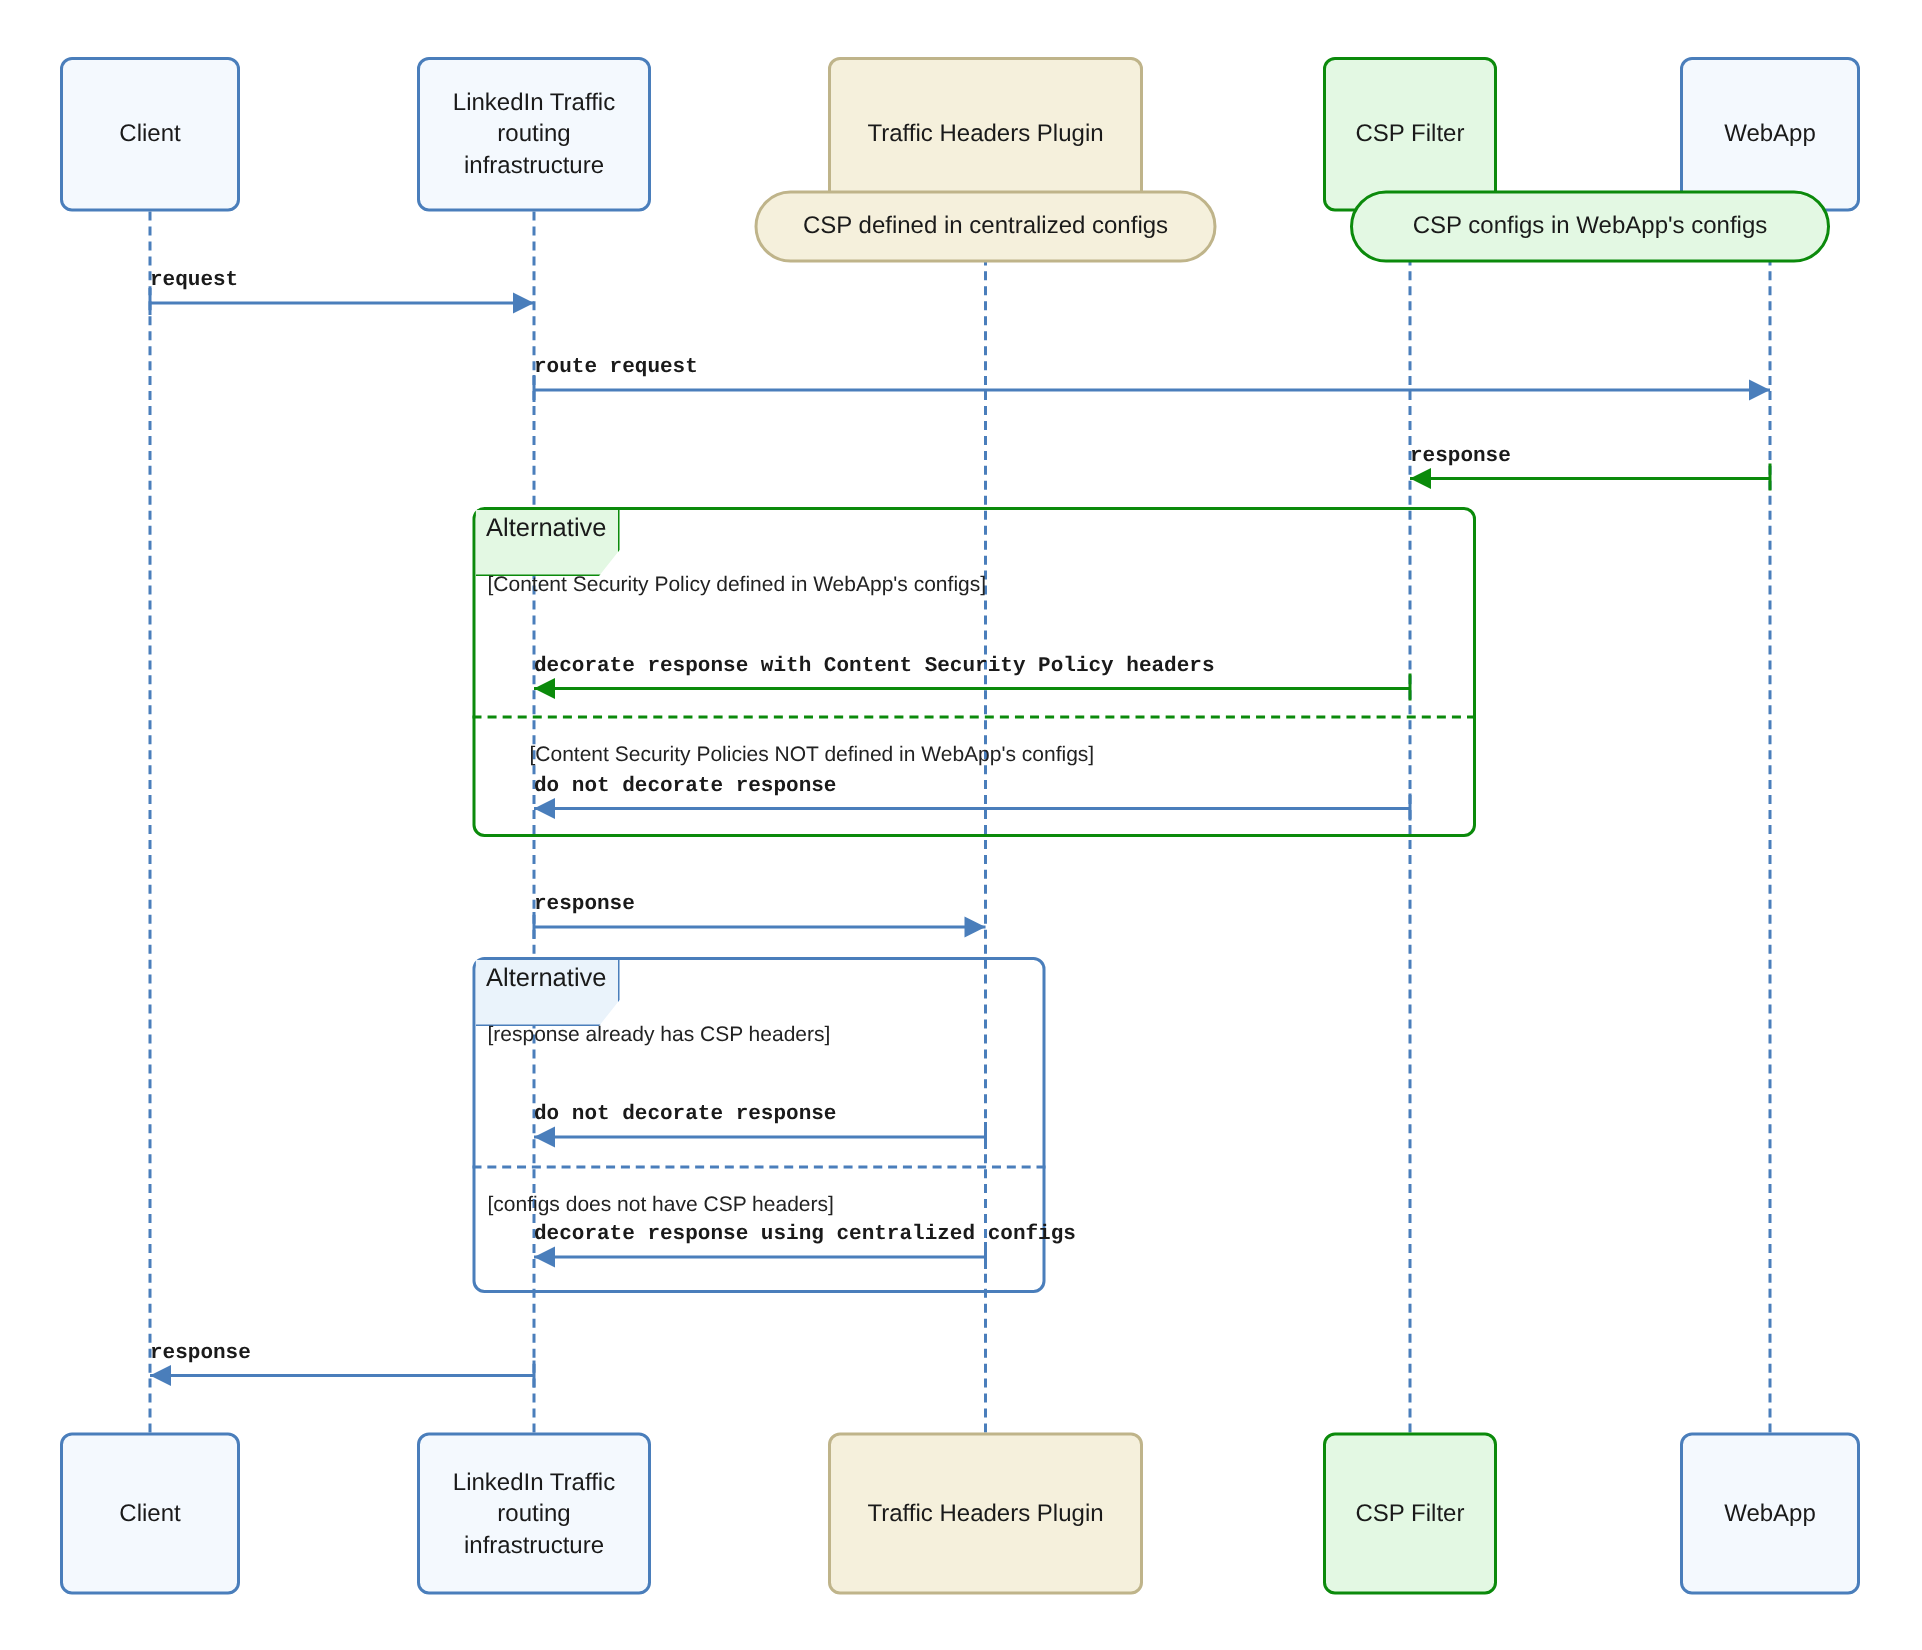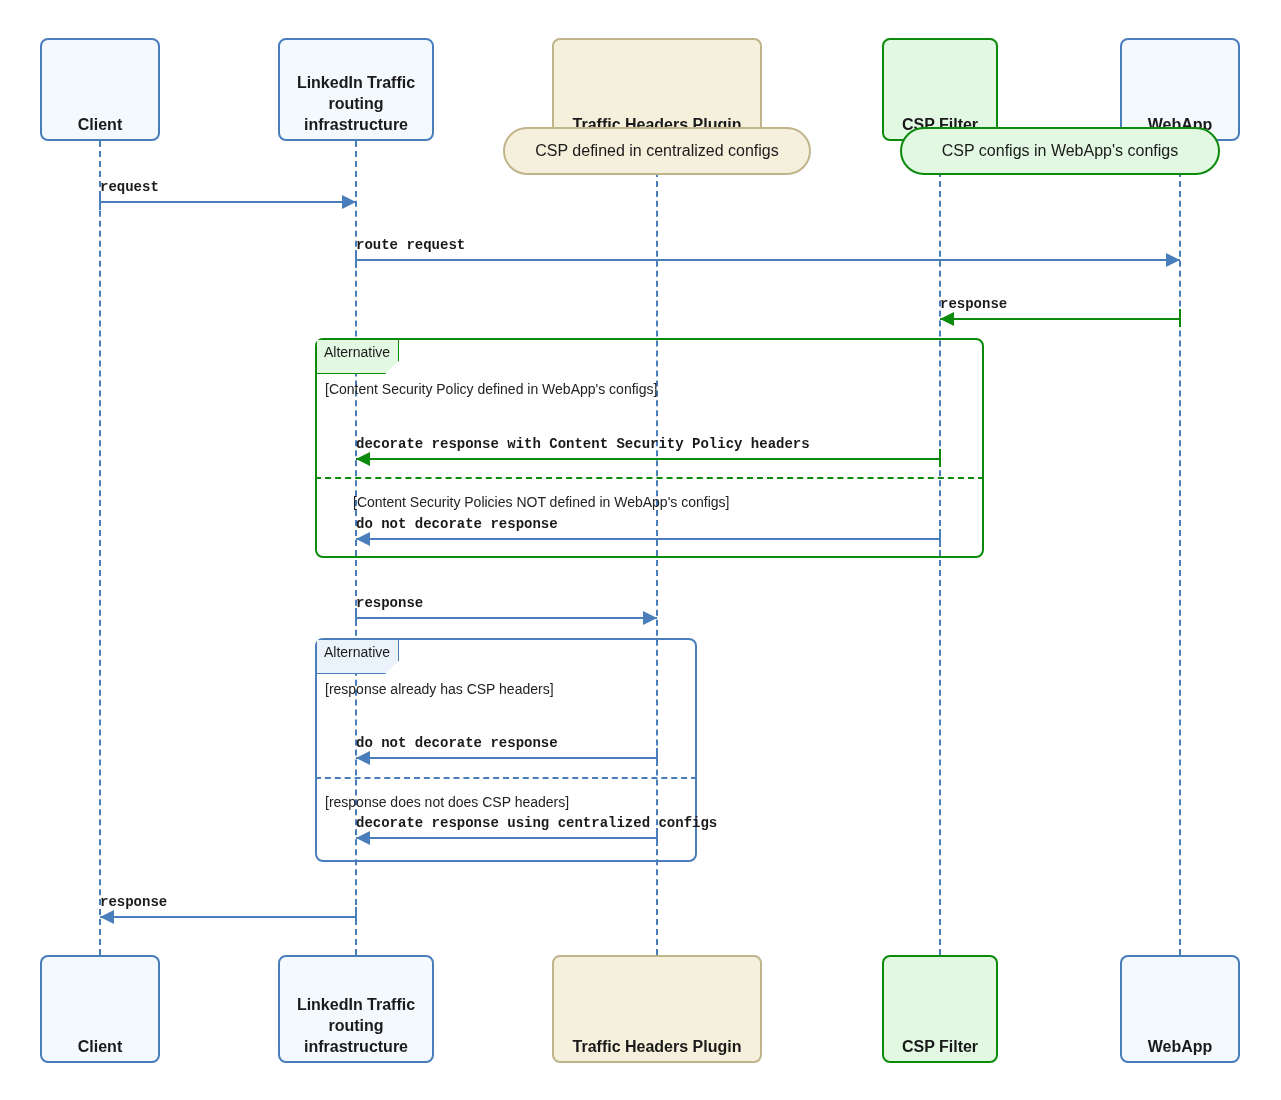--- a/index.html
+++ b/index.html
@@ -3,22 +3,22 @@
 <meta charset="utf-8">
 <style>
   html,body{margin:0;padding:0;background:#ffffff;}
   body{font-family:"Liberation Sans",sans-serif;}
   #canvas{position:relative;width:1281px;height:1100px;background:#ffffff;overflow:hidden;}
 
   
   .actor{
     position:absolute;box-sizing:border-box;
     border:2px solid #4a7ebb;background:#f4f9fe;border-radius:8px;
-    display:flex;align-items:flex-end;justify-content:center;text-align:center;
-    color:#1a1a1a;font-size:16px;line-height:21px;padding:4px 6px;font-weight:bold;
+    display:flex;align-items:center;justify-content:center;text-align:center;
+    color:#1a1a1a;font-size:16px;line-height:21px;padding:4px 6px;
   }
   .actor.green{border-color:#0b8a0b;background:#e3f8e3;}
   .actor.beige{border-color:#bfb48a;background:#f5f0dc;}
 
   
   .lifeline{
     position:absolute;width:0;border-left:2px dashed #4a7ebb;
   }
 
   
@@ -32,22 +32,22 @@
 
   
   .frag{
     position:absolute;box-sizing:border-box;
     border:2px solid #4a7ebb;border-radius:8px;background:transparent;
   }
   .frag.green{border-color:#0b8a0b;}
   .frag-label{
     position:absolute;box-sizing:border-box;
     background:#eaf3fb;border:1.5px solid #4a7ebb;border-top:none;border-left:none;
-    color:#1a1a1a;font-size:14px;line-height:24px;padding:0 8px 0 7px;
-    height:34px;
+    color:#1a1a1a;font-size:17px;line-height:24px;padding:0 8px 0 7px;
+    height:44px;
     clip-path:polygon(0 0,100% 0,100% 60%,calc(100% - 14px) 100%,0 100%);
   }
   .frag-label.green{background:#e3f8e3;border-color:#0b8a0b;}
   .frag-divider{
     position:absolute;height:0;border-top:2px dashed #4a7ebb;
   }
   .frag-divider.green{border-top-color:#0b8a0b;}
   .guard{
     position:absolute;color:#222;font-size:14px;white-space:nowrap;
   }
@@ -123,21 +123,21 @@
     </div>
     <div class="frag green" style="left: 315px; top: 338px; width: 669px; height: 220px;"></div>
     <div class="frag-label green" style="left: 317px; top: 340px;">Alternative</div>
     <div class="frag-divider green" style="left: 315px; top: 477px; width: 669px;"></div>
     <div class="guard" style="left: 325px; top: 381px;">[Content Security Policy defined in WebApp's configs]</div>
     <div class="guard" style="left: 325px; top: 494px; margin-left: 28px;">[Content Security Policies NOT defined in WebApp's configs]</div>
     <div class="frag" style="left: 315px; top: 638px; width: 382px; height: 224px;"></div>
     <div class="frag-label" style="left: 317px; top: 640px;">Alternative</div>
     <div class="frag-divider" style="left: 315px; top: 777px; width: 382px;"></div>
     <div class="guard" style="left: 325px; top: 681px;">[response already has CSP headers]</div>
-    <div class="guard" style="left: 325px; top: 794px;">[response does not does CSP headers]</div>
+    <div class="guard" style="left: 325px; top: 794px;">[configs does not have CSP headers]</div>
     <div class="msg" style="left: 100px; top: 201px; width: 256px;"></div>
     <div class="tick" style="left: 99px; top: 192px; height: 18px;"></div>
     <div class="arrowhead right" style="left: 342px; top: 195px;"></div>
     <div class="msg-label" style="left: 100px; top: 179px; width: 256px;">request</div>
     <div class="msg" style="left: 356px; top: 259px; width: 824px;"></div>
     <div class="tick" style="left: 355px; top: 250px; height: 18px;"></div>
     <div class="arrowhead right" style="left: 1166px; top: 253px;"></div>
     <div class="msg-label" style="left: 356px; top: 237px; width: 824px;">route request</div>
     <div class="msg green" style="left: 940px; top: 318px; width: 240px;"></div>
     <div class="tick green" style="left: 1179px; top: 309px; height: 18px;"></div>

